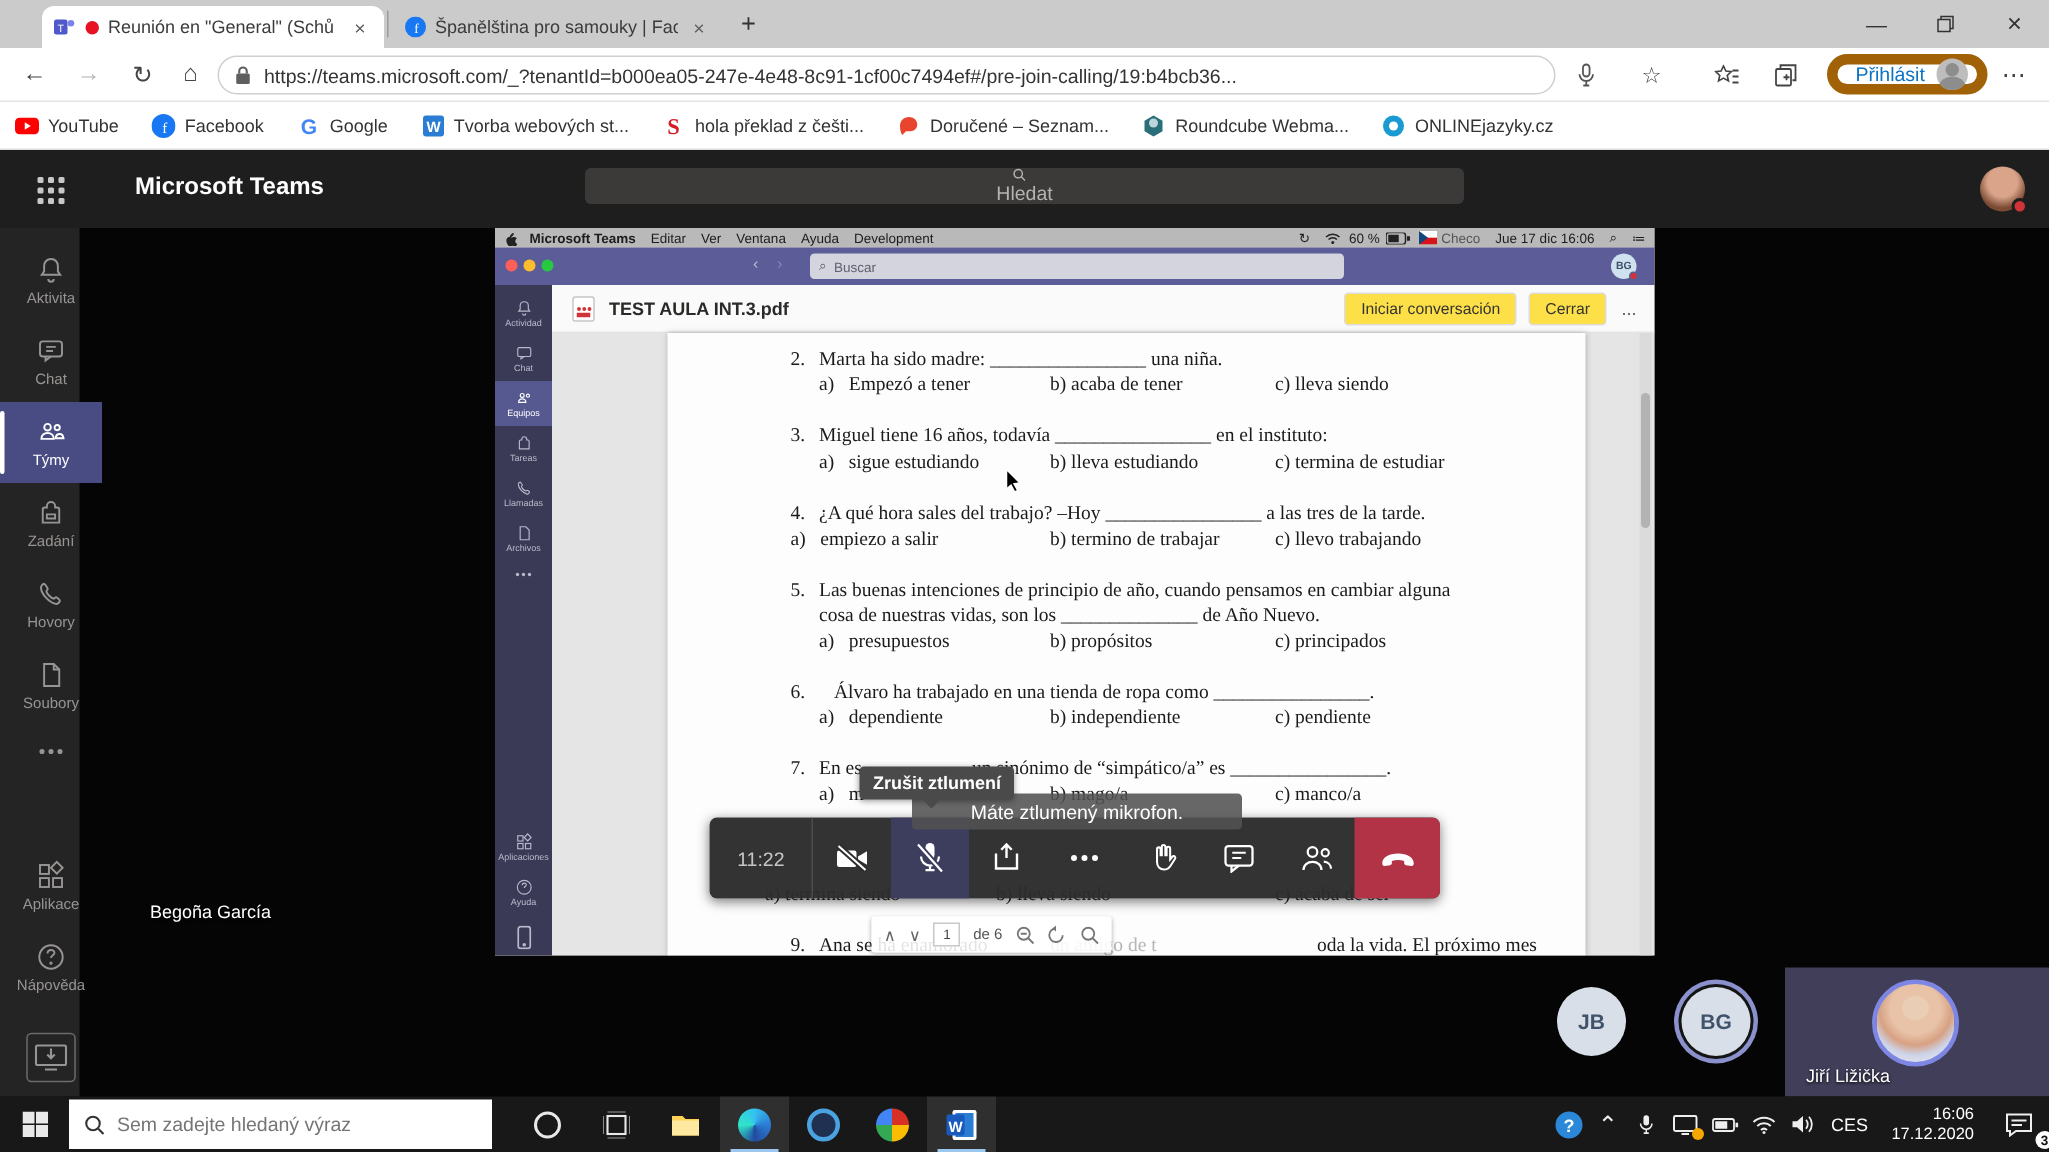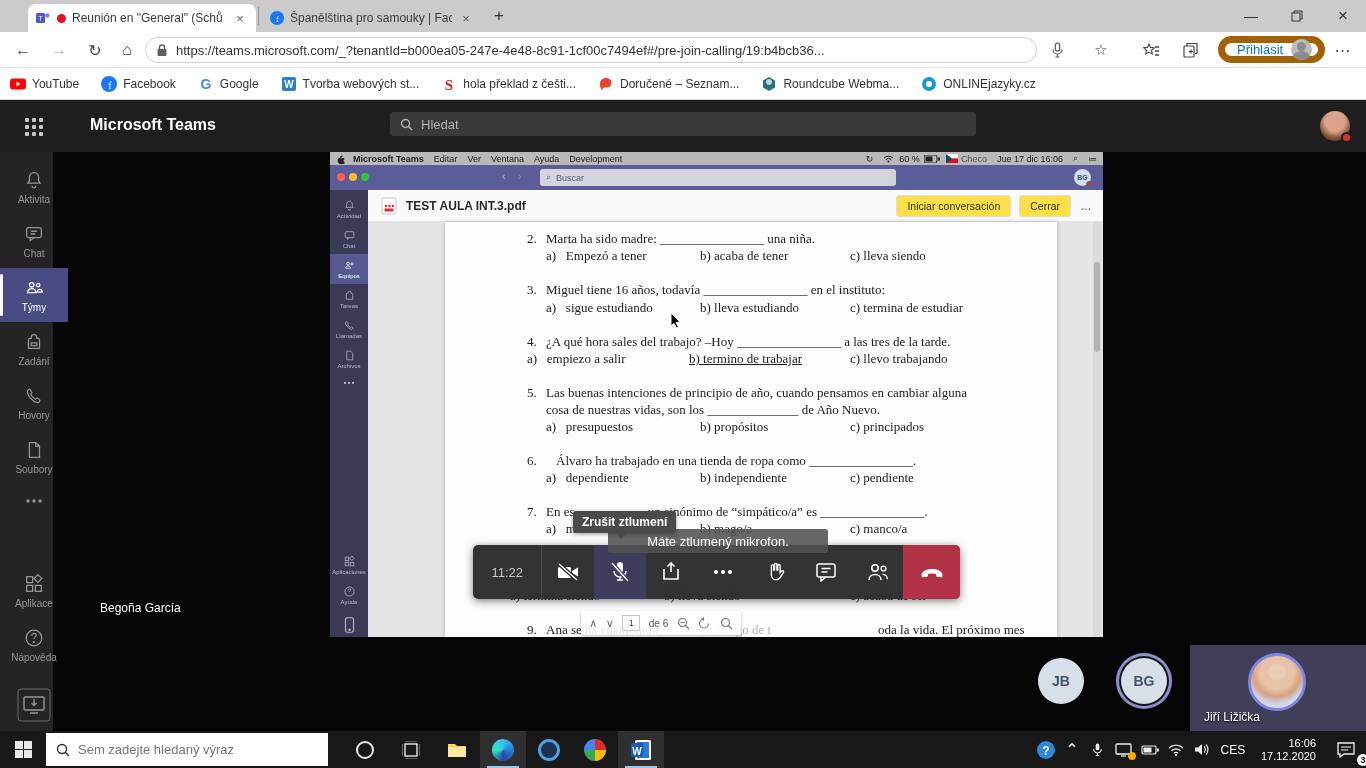--- a/index.html
+++ b/index.html
@@ -26,21 +26,21 @@
   .signin .face:before{content:"";position:absolute;left:6px;top:3px;width:9px;height:9px;border-radius:50%;background:#8d8d8d;}
   .signin .face:after{content:"";position:absolute;left:2px;top:12px;width:17px;height:12px;border-radius:50%;background:#8d8d8d;}
   .bookmarks{left:0;top:68px;width:1366px;height:32px;background:#fff;border-bottom:1px solid #ddd;display:flex;align-items:center;padding-left:10px;}
   .bm{display:flex;align-items:center;margin-right:22px;font-size:12px;color:#333;white-space:nowrap;}
   .bm .fav{width:16px;height:16px;margin-right:6px;flex:0 0 auto;}
 
   
   .theader{left:0;top:100px;width:1366px;height:52px;background:#1f1e1e;}
   .waffle{display:grid;grid-template-columns:repeat(3,4px);grid-gap:3px;}
   .waffle i{width:4px;height:4px;background:#c8c8c8;border-radius:1px;}
-  .tsearch{left:390px;top:12px;width:586px;height:24px;background:#3b3a39;border-radius:4px;display:flex;align-items:center;padding:0 10px;color:#b5b3b1;font-size:13px;}
+  .tsearch{left:390px;top:12px;width:586px;height:24px;background:#3b3a39;border-radius:4px;display:flex;align-items:center;padding:0 10px;color:#b5b3b1;font-size:13px;flex-direction:column;}
   .tavatar{width:30px;height:30px;border-radius:50%;background:radial-gradient(circle at 50% 35%,#d9a489 0 40%,#7a4a33 70%);position:relative;}
   .tavatar .dot{position:absolute;right:-2px;bottom:-2px;width:11px;height:11px;border-radius:50%;background:#d13438;border:2px solid #1f1e1e;}
 
   
   .rail{left:0;top:152px;width:53px;height:579px;background:#252424;}
   .ritem{width:68px;height:54px;display:flex;flex-direction:column;align-items:center;justify-content:center;color:#979593;}
   .ritem .lbl{font-size:10px;margin-top:3px;}
   .ritem.active{background:#494b83;color:#fff;position:relative;}
   .ritem.active:before{content:"";position:absolute;left:0;top:6px;bottom:6px;width:3px;background:#fff;border-radius:2px;}
   .railsvg{stroke:currentColor;fill:none;stroke-width:1.4;}
@@ -496,21 +496,21 @@
 
       <span class="qnum" style="left:82px;top:60px;">3.</span>
       <span class="ql" style="left:101px;top:60px;">Miguel tiene 16 años, todavía ________________ en el instituto:</span>
       <span class="opt" style="left:101px;top:78px;">a)   sigue estudiando</span>
       <span class="opt" style="left:255px;top:78px;">b) lleva estudiando</span>
       <span class="opt" style="left:405px;top:78px;">c) termina de estudiar</span>
 
       <span class="qnum" style="left:82px;top:112px;">4.</span>
       <span class="ql" style="left:101px;top:112px;">¿A qué hora sales del trabajo? –Hoy ________________ a las tres de la tarde.</span>
       <span class="opt" style="left:82px;top:129px;">a)   empiezo a salir</span>
-      <span class="opt" style="left:244px;top:129px;text-decoration:underline;">b) termino de trabajar</span>
+      <span class="opt" style="left:255px;top:129px;">b) termino de trabajar</span>
       <span class="opt" style="left:405px;top:129px;">c) llevo trabajando</span>
 
       <span class="qnum" style="left:82px;top:163px;">5.</span>
       <span class="ql" style="left:101px;top:163px;">Las buenas intenciones de principio de año, cuando pensamos en cambiar alguna</span>
       <span class="ql" style="left:101px;top:180px;">cosa de nuestras vidas, son los ______________ de Año Nuevo.</span>
       <span class="opt" style="left:101px;top:197px;">a)   presupuestos</span>
       <span class="opt" style="left:255px;top:197px;">b) propósitos</span>
       <span class="opt" style="left:405px;top:197px;">c) principados</span>
 
       <span class="qnum" style="left:82px;top:231px;">6.</span>

